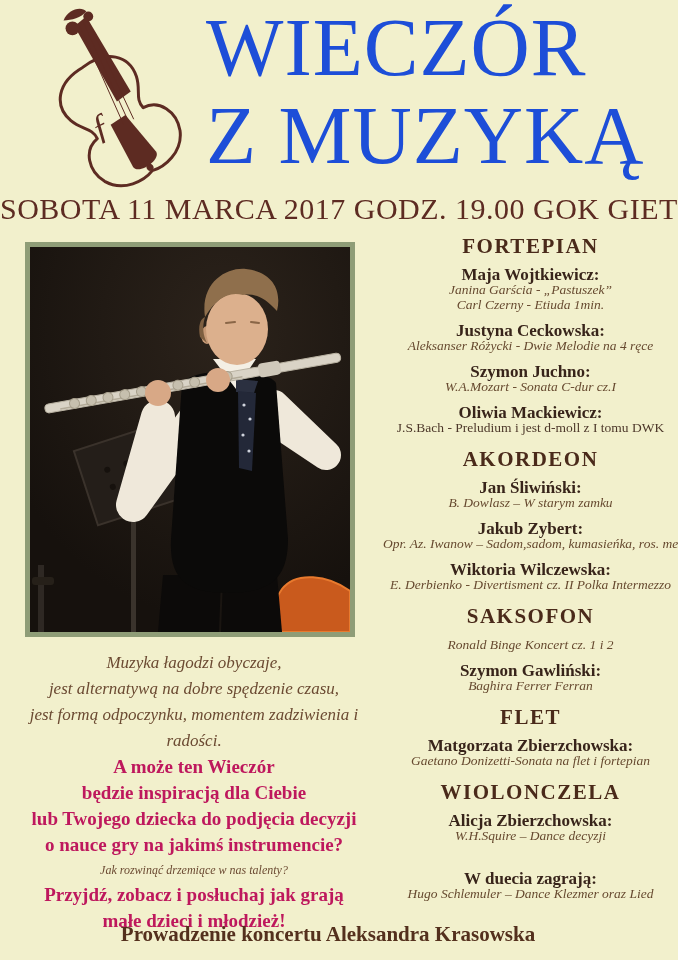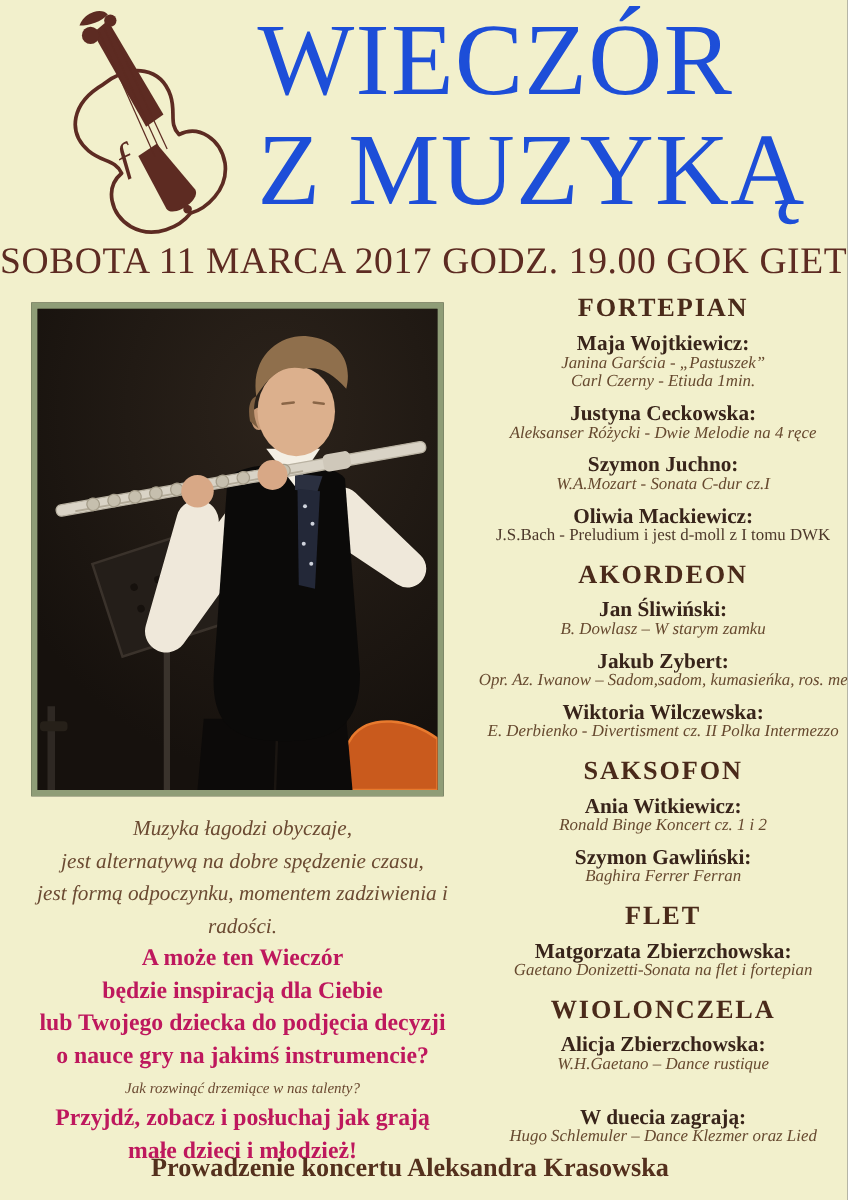--- a/index.html
+++ b/index.html
@@ -203,36 +203,35 @@
       <div class="p-entry">
         <div class="p-name">Jakub Zybert:</div>
         <div class="p-piece">Opr. Az. Iwanow – Sadom,sadom, kumasieńka, ros. mel.lud.</div>
       </div>
       <div class="p-entry">
         <div class="p-name">Wiktoria Wilczewska:</div>
         <div class="p-piece">E. Derbienko - Divertisment cz. II Polka Intermezzo</div>
       </div>
       <div class="p-title">SAKSOFON</div>
       <div class="p-entry">
-        <div class="p-name">Ania Witkiewicz:</div>
         <div class="p-piece">Ronald Binge Koncert cz. 1 i 2</div>
       </div>
       <div class="p-entry">
         <div class="p-name">Szymon Gawliński:</div>
         <div class="p-piece">Baghira Ferrer Ferran</div>
       </div>
       <div class="p-title">FLET</div>
       <div class="p-entry">
         <div class="p-name">Matgorzata Zbierzchowska:</div>
         <div class="p-piece">Gaetano Donizetti-Sonata na flet i fortepian</div>
       </div>
       <div class="p-title">WIOLONCZELA</div>
       <div class="p-entry">
         <div class="p-name">Alicja Zbierzchowska:</div>
-        <div class="p-piece">W.H.Gaetano – Dance rustique</div>
+        <div class="p-piece">W.H.Squire – Dance decyzji</div>
       </div>
       <div class="p-entry p-gap">
         <div class="p-name">W duecia zagrają:</div>
         <div class="p-piece">Hugo Schlemuler – Dance Klezmer oraz Lied</div>
       </div>
     </div>
 
   <div class="footer">Prowadzenie koncertu Aleksandra Krasowska</div>
 
 </div>

